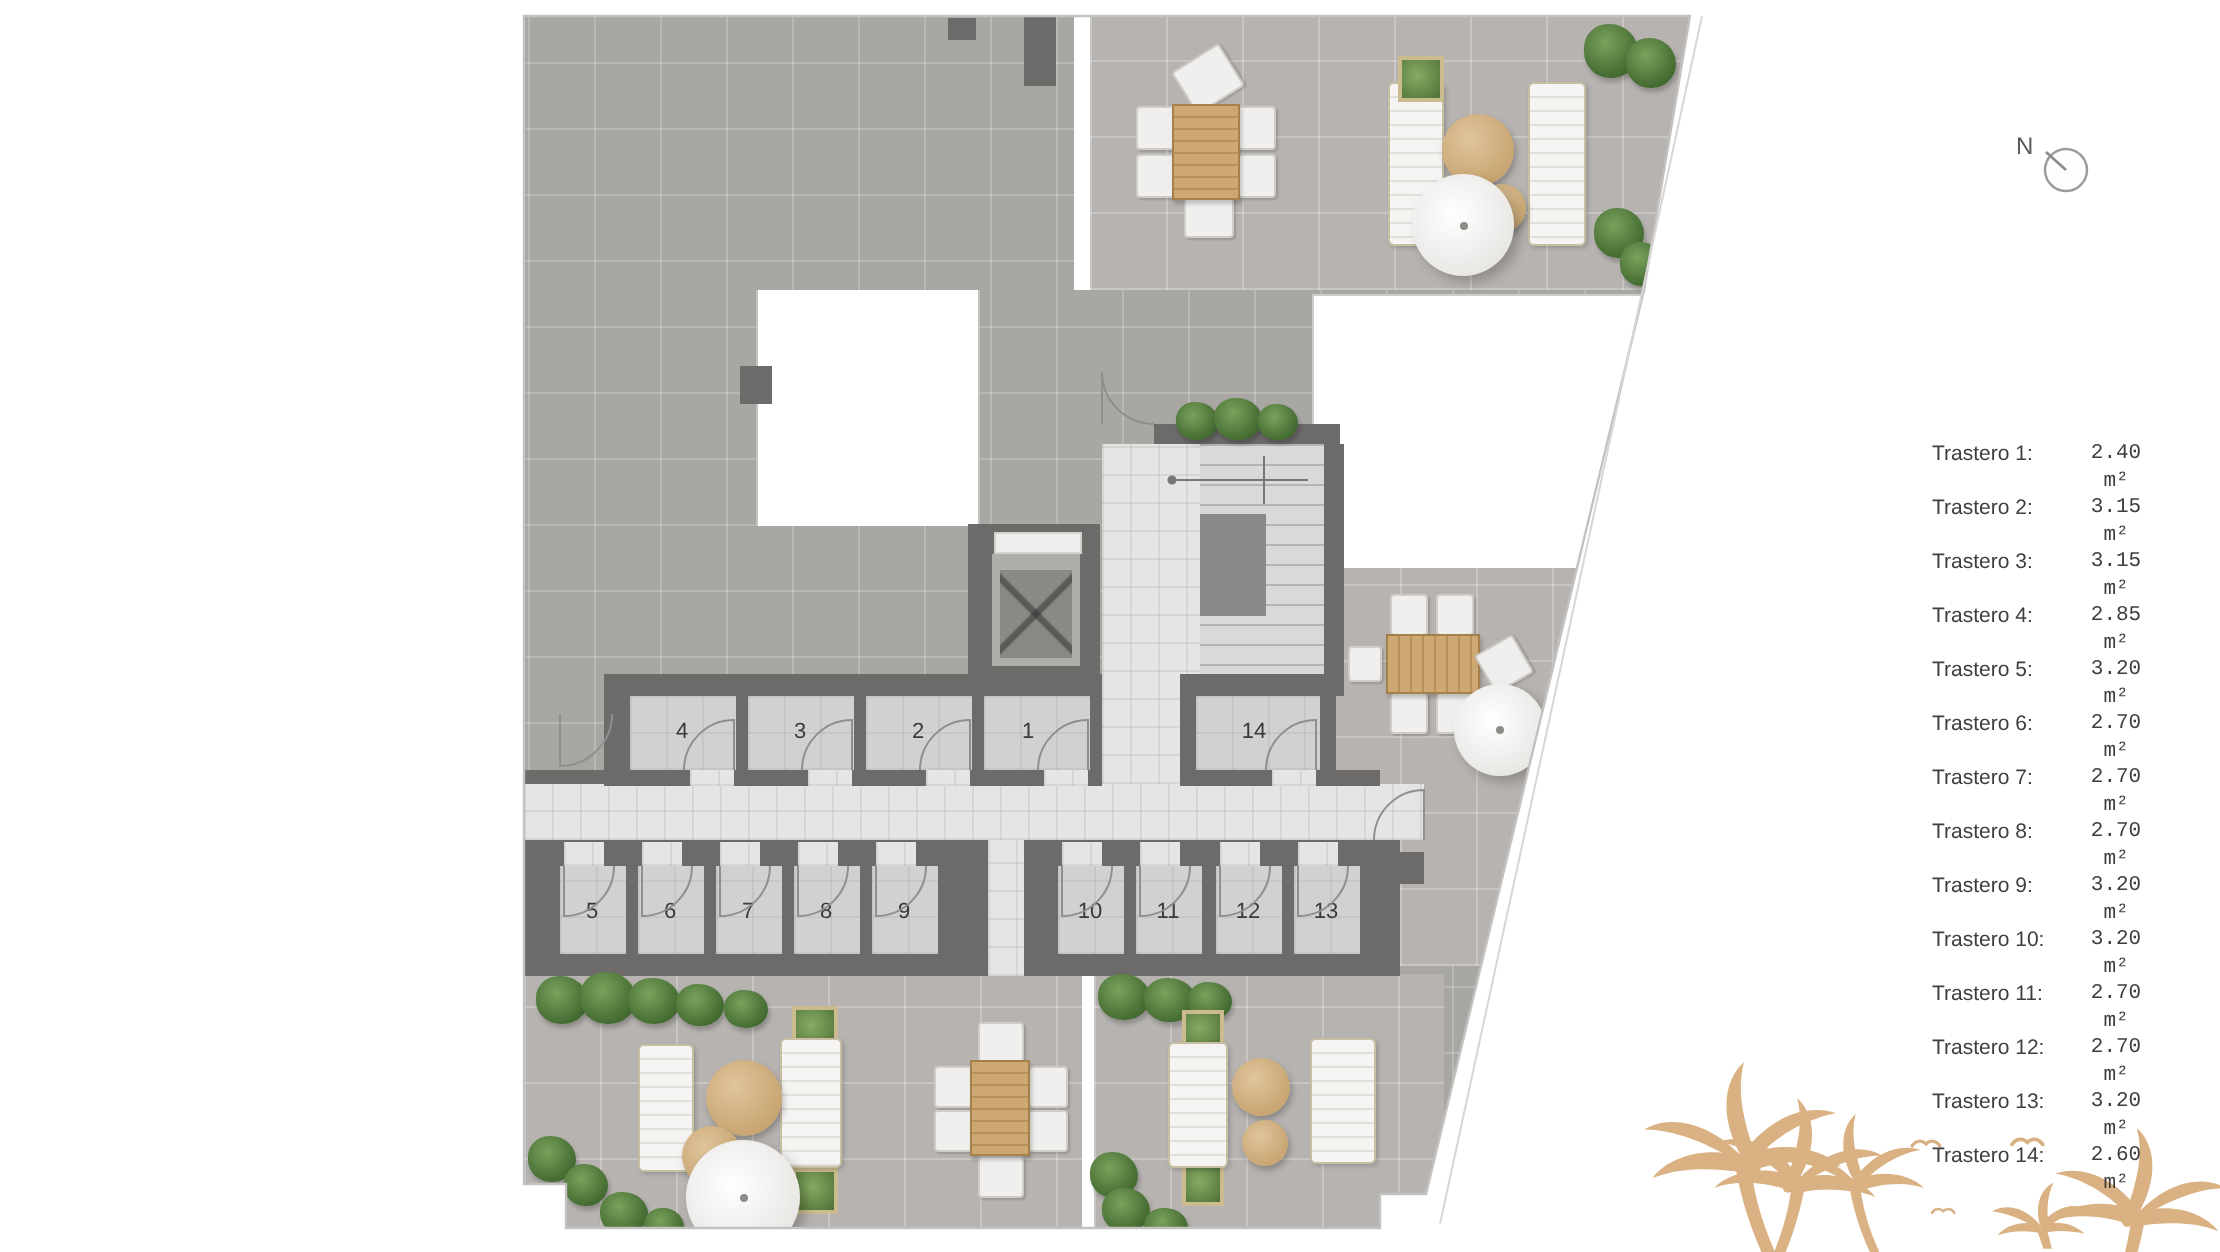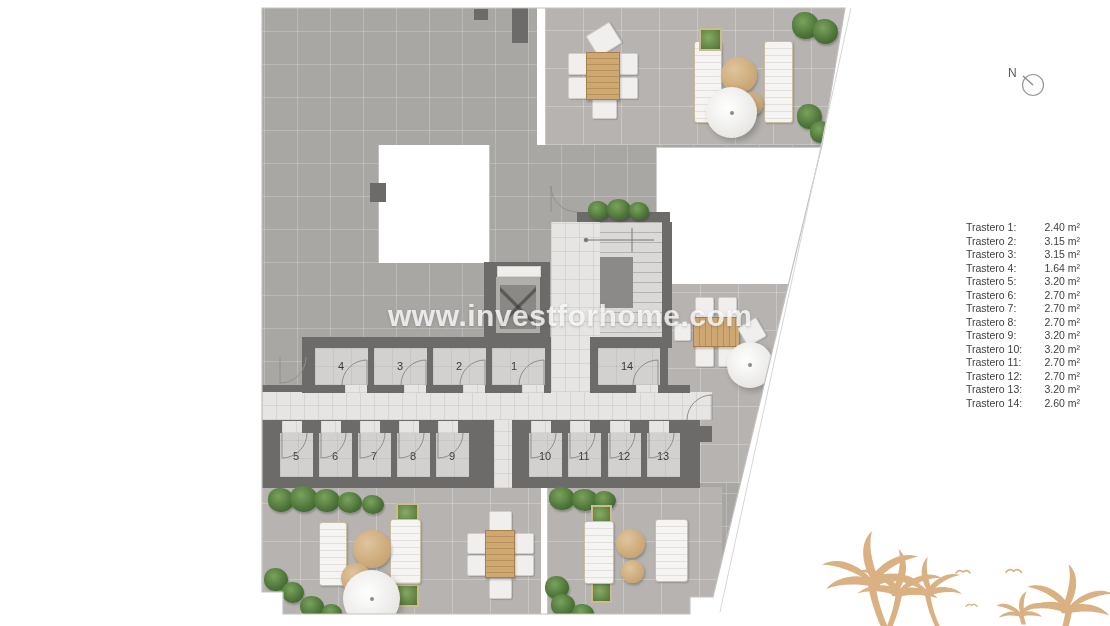--- a/index.html
+++ b/index.html
@@ -50,21 +50,21 @@
   .elev-in{background:#b0aeab;}
   .elev-car{background:#8b8985;
     background-image:linear-gradient(45deg,transparent 46%,rgba(50,50,50,.55) 48% 52%,transparent 54%),
                      linear-gradient(-45deg,transparent 46%,rgba(50,50,50,.55) 48% 52%,transparent 54%);}
   .ledge{background:#efeeec;border:1px solid #d4d2cf;}
   #watermark{left:388px;top:299px;width:340px;text-align:center;font-size:30px;font-weight:bold;
     color:rgba(255,255,255,.80);letter-spacing:.5px;text-shadow:0 1px 3px rgba(90,90,90,.35);}
   #legend{left:966px;top:221px;width:114px;font-size:10.5px;color:var(--legend_text);}
   .legend-row{display:flex;line-height:13.5px;}
   .legend-label{flex:1;}
-  .legend-value{width:44px;text-align:right;}
+  .legend-value{width:44px;text-align:center;font-family:Liberation Mono, monospace;}
   #north-label{left:1008px;top:66px;font-size:12px;color:#5a5a5a;}
   svg.overlay{left:0;top:0;width:1110px;height:626px;pointer-events:none;}
 </style>
 </head>
 <body>
 
 <div id="stage">
 
   <div class="abs plan-base">
 
@@ -286,40 +286,39 @@
       <use href="#palmtree" transform="translate(1072,588) scale(-1.2,1.2)"></use>
       <use href="#shrub" transform="translate(1020,604) scale(0.85)"></use>
     </g>
     <g stroke="var(--palm)" stroke-width="1.6">
       <use href="#bird" transform="translate(956,570)"></use>
       <use href="#bird" transform="translate(1006,569) scale(1.1)"></use>
       <use href="#bird" transform="translate(966,604) scale(0.8)"></use>
     </g>
   </svg>
 
-  <div id="watermark" class="abs">www.investforhome.com</div>
 
   <div id="north-label" class="abs">N</div>
 
   <div id="legend" class="abs">
       <div class="legend-row">
         <span class="legend-label">Trastero 1:</span>
         <span class="legend-value">2.40 m²</span>
       </div>
       <div class="legend-row">
         <span class="legend-label">Trastero 2:</span>
         <span class="legend-value">3.15 m²</span>
       </div>
       <div class="legend-row">
         <span class="legend-label">Trastero 3:</span>
         <span class="legend-value">3.15 m²</span>
       </div>
       <div class="legend-row">
         <span class="legend-label">Trastero 4:</span>
-        <span class="legend-value">1.64 m²</span>
+        <span class="legend-value">2.85 m²</span>
       </div>
       <div class="legend-row">
         <span class="legend-label">Trastero 5:</span>
         <span class="legend-value">3.20 m²</span>
       </div>
       <div class="legend-row">
         <span class="legend-label">Trastero 6:</span>
         <span class="legend-value">2.70 m²</span>
       </div>
       <div class="legend-row">

